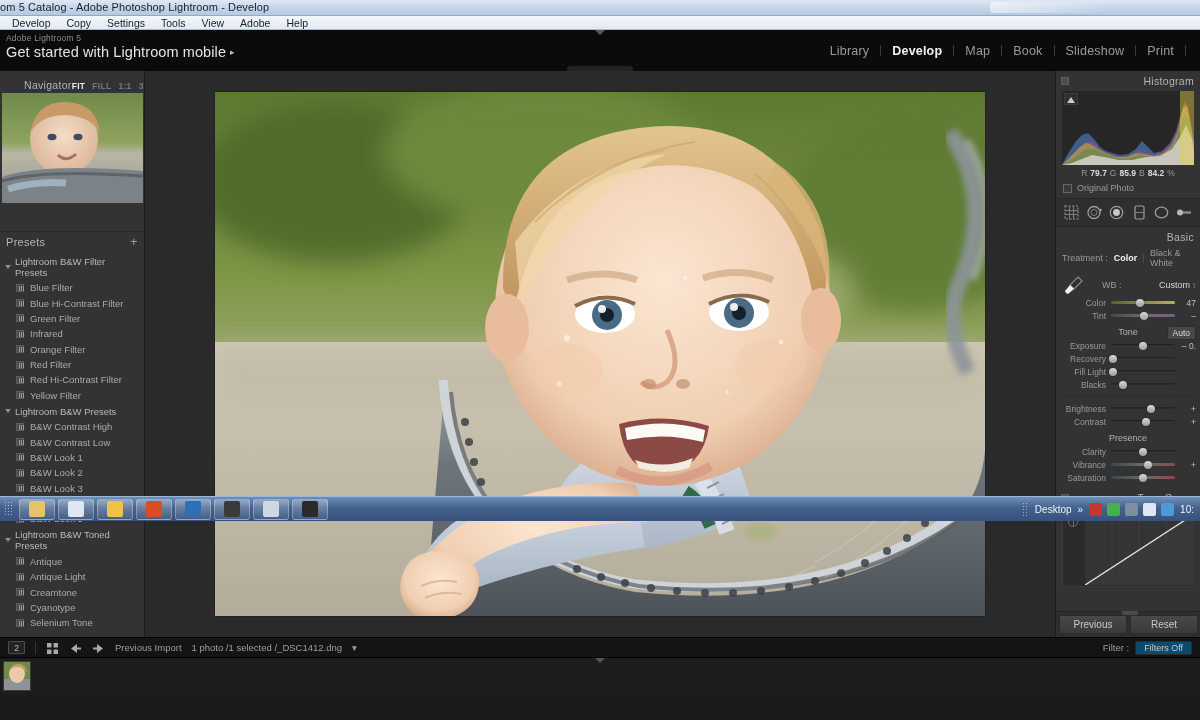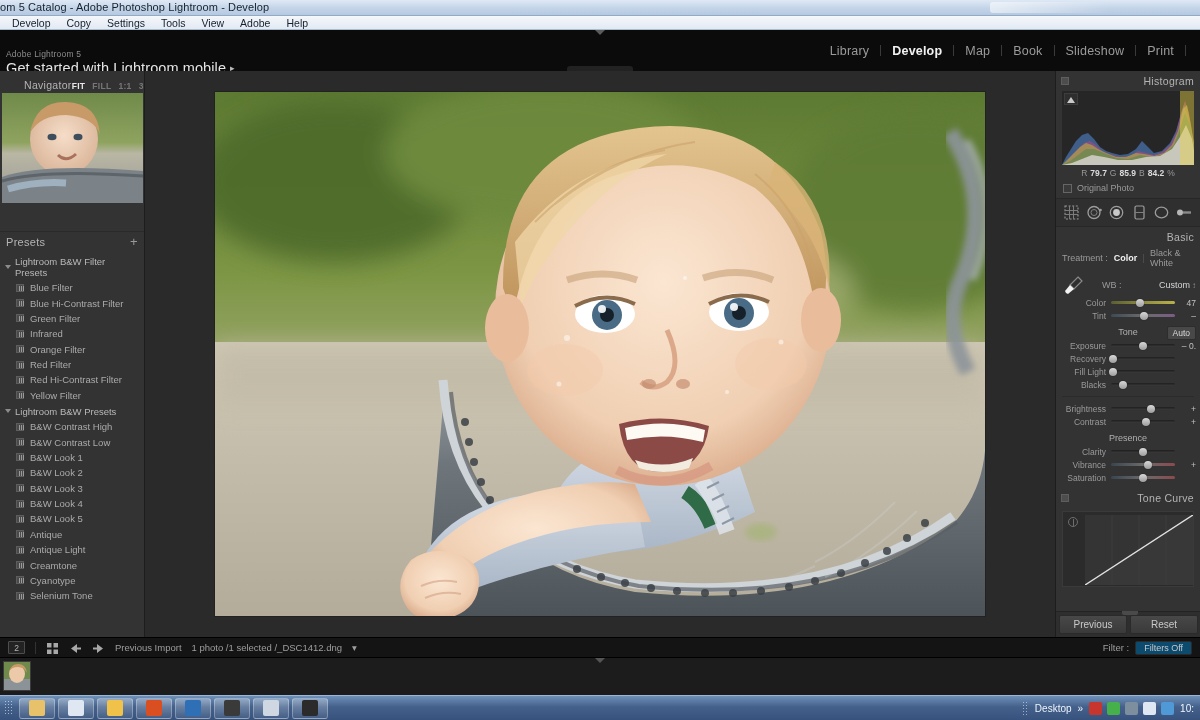--- a/index.html
+++ b/index.html
@@ -1,21 +1,21 @@
 <!DOCTYPE html>
 <html><head>
 <meta charset="utf-8">
 <style>
   * { box-sizing: border-box; margin: 0; padding: 0; }
   html, body {
     width: 1200px; height: 720px; overflow: hidden;
     font-family: "Liberation Sans", sans-serif;
     background: #1a1a1a;
   }
-  #app { position: relative; width: 1200px; height: 720px; }
+  #app { position: relative; width: 1200px; height: 521px; }
 
   
   .winbar {
     position: absolute; left: 0; top: 0; width: 1200px; height: 16px;
     background: linear-gradient(#dfe9f5, #c3d4e8 55%, #b5c9e0);
     border-bottom: 1px solid #93aac6;
   }
   .win-title {
     position: absolute; left: 0; top: 1px; font-size: 11px; color: #16212e;
     white-space: nowrap; letter-spacing: .1px;
@@ -39,21 +39,21 @@
   .lr {
     position: absolute; left: 0; top: 30px; width: 1200px; height: 665px;
     background: #2a2a2a;
   }
 
   
   .topbar {
     position: absolute; left: 0; top: 0; width: 1200px; height: 41px;
     background: #0b0b0b;
   }
-  .idplate { position: absolute; left: 6px; top: 19px; }
+  .idplate { position: absolute; left: 6px; top: 3px; }
   .idplate .l1 { font-size: 8.5px; color: #8d8d8d; letter-spacing: .2px; }
   .idplate .l2 { font-size: 14.5px; color: #e4e4e4; margin-top: 1px; letter-spacing: .1px; }
   .idplate .l2 .arw { font-size: 9px; color: #bdbdbd; margin-left: 4px; vertical-align: 2px; }
   .modules {
     position: absolute; right: 14px; top: 0; height: 41px;
     display: flex; align-items: center; gap: 0px;
   }
   .modules .m {
     font-size: 12.5px; color: #9b9b9b; padding: 0 11px; cursor: pointer;
     letter-spacing: .2px;
@@ -492,20 +492,24 @@
             <span class="pico"></span>
             <span>B&amp;W Look 3</span>
           </div>
           <div class="pitem">
             <span class="pico"></span>
             <span>B&amp;W Look 4</span>
           </div>
           <div class="pitem">
             <span class="pico"></span>
             <span>B&amp;W Look 5</span>
+          </div>
+          <div class="grp">
+            <span class="tri"></span>
+            <span>Lightroom B&amp;W Toned Presets</span>
           </div>
           <div class="pitem">
             <span class="pico"></span>
             <span>Antique</span>
           </div>
           <div class="pitem">
             <span class="pico"></span>
             <span>Antique Light</span>
           </div>
           <div class="pitem">

